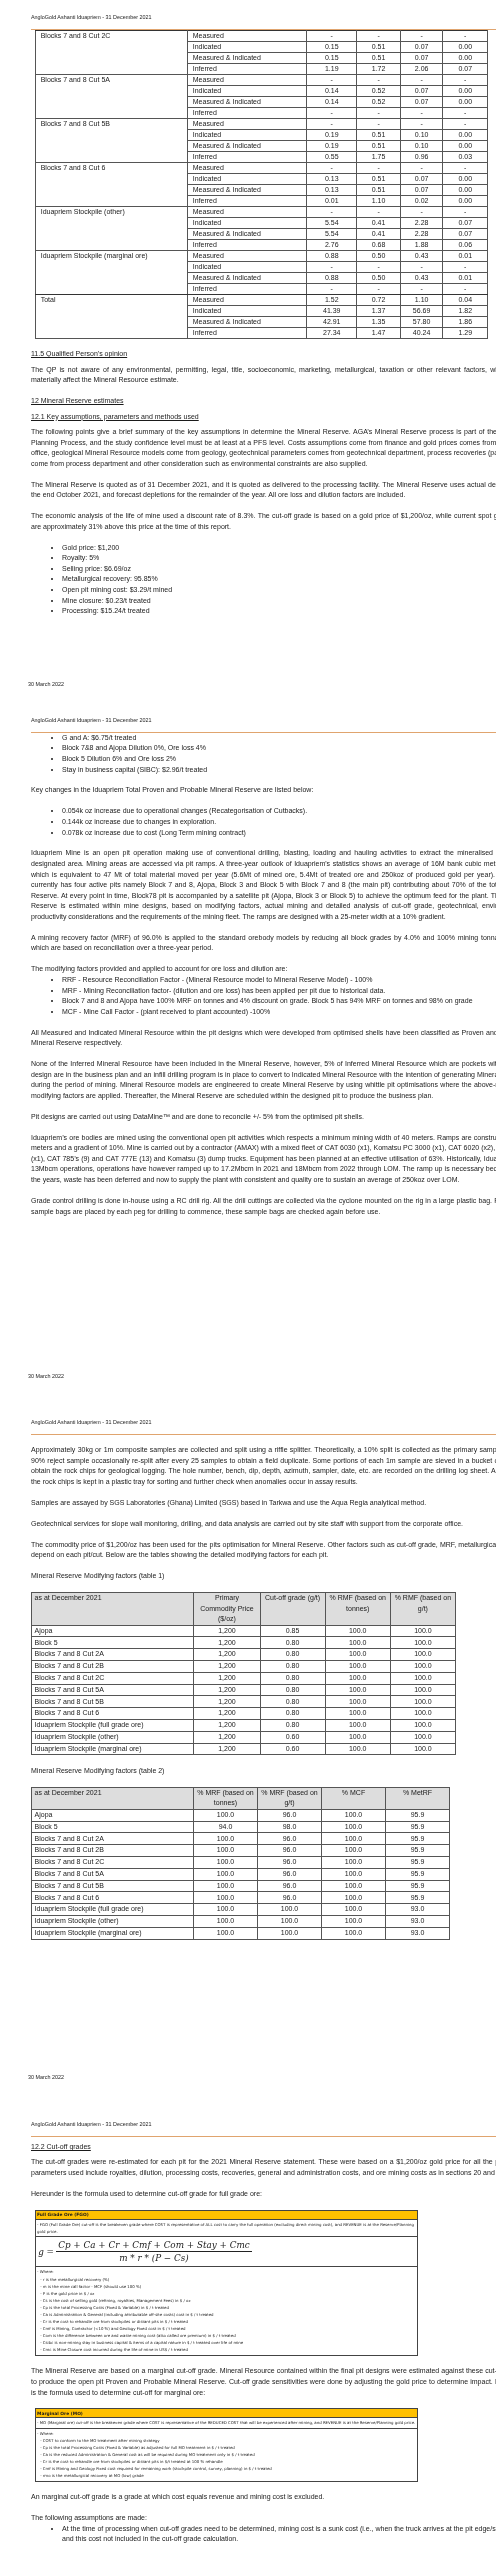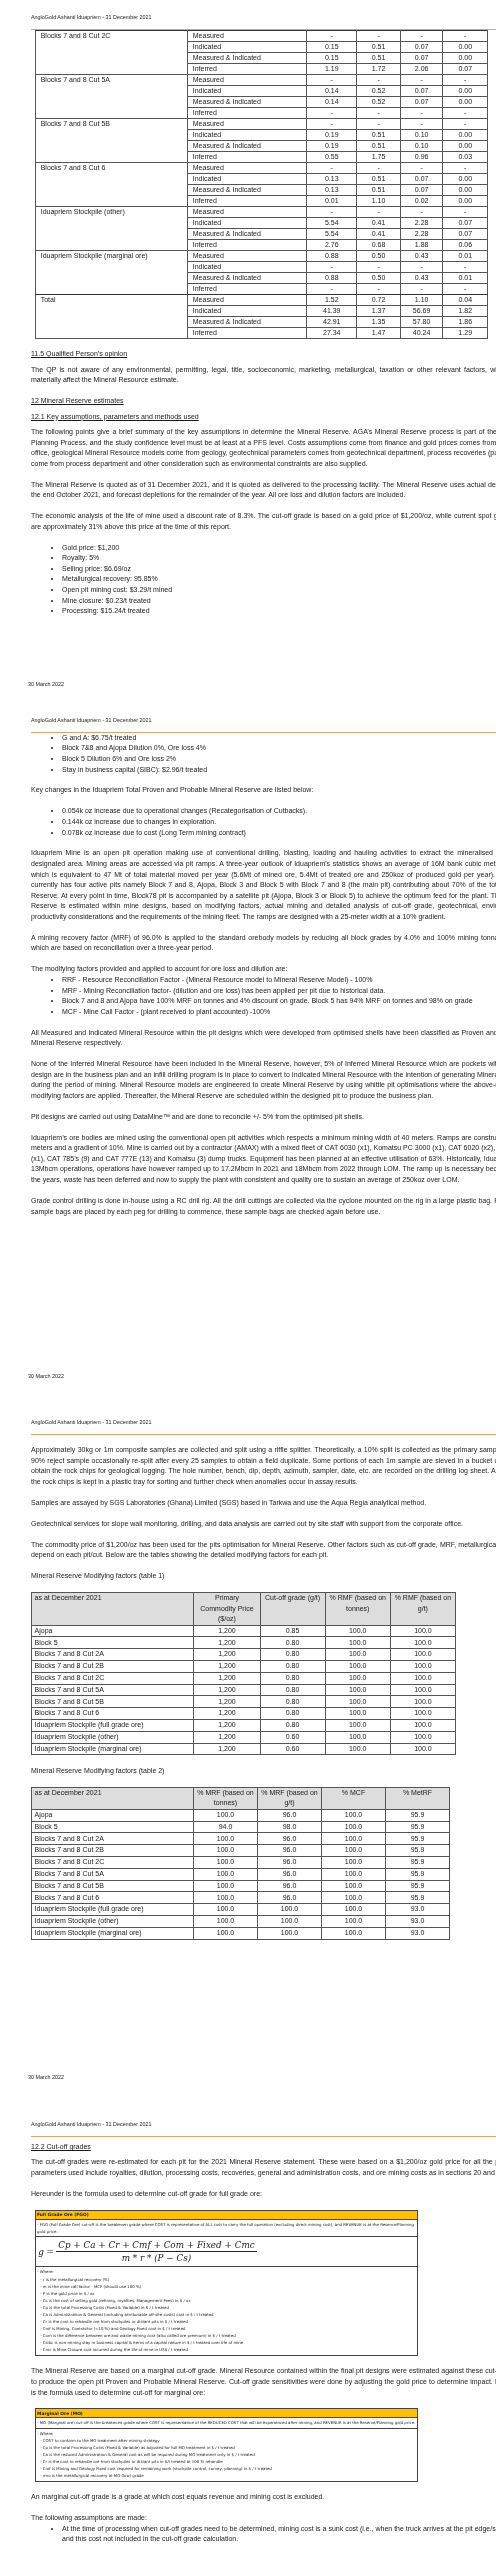--- a/index.html
+++ b/index.html
@@ -561,21 +561,21 @@
   <div class="gap"></div>
   <p>Hereunder is the formula used to determine cut-off grade for full grade ore:</p>
   <div class="gap"></div>
 
   <div class="formula-box">
     <div class="fhead">Full Grade Ore (FGO)</div>
     <div class="fdesc">- FGO (Full Grade Ore) cut-off is the breakeven grade where COST is representative of ALL cost to carry the full operation (excluding direct mining cost), and REVENUE is at the Reserve/Planning gold price.</div>
     <div class="feq">
       <span class="lhs">g =</span>
       <span class="frac">
-        <span class="num-part">Cp + Ca + Cr + Cmf + Com + Fixed + Cmc</span>
+        <span class="num-part">Cp + Ca + Cr + Cmf + Com + Stay + Cmc</span>
         <span class="den-part">m * r * (P − Cs)</span>
       </span>
     </div>
     <div class="fwhere" id="fgo-where">
       <div>- Where:</div>
     <div class="item">- r is the metallurgical recovery (%)</div>
         <div class="item">- m is the mine call factor - MCF (should use 100 %)</div>
         <div class="item">- P is the gold price in $ / oz</div>
         <div class="item">- Cs is the cost of selling gold (refining, royalties, Management Fees) in $ / oz</div>
         <div class="item">- Cp is the total Processing Costs (Fixed &amp; Variable) in $ / t treated</div>

